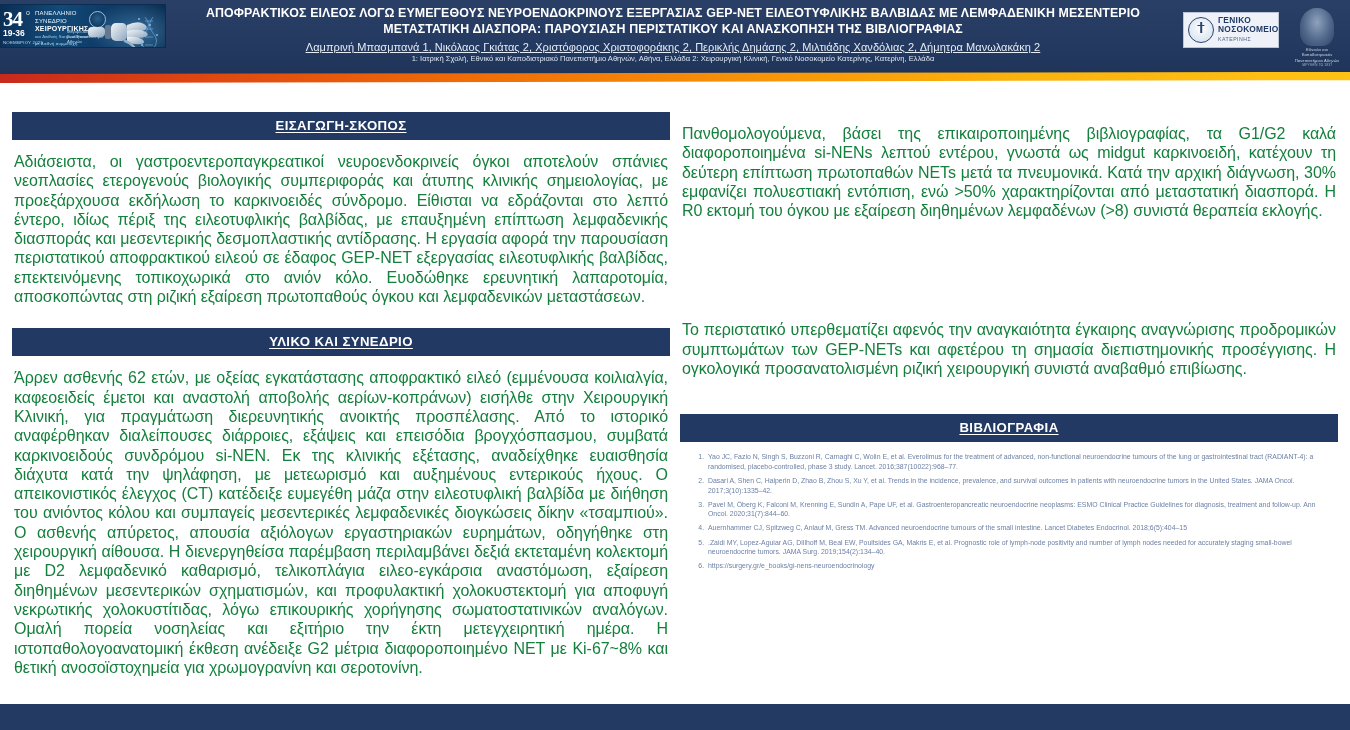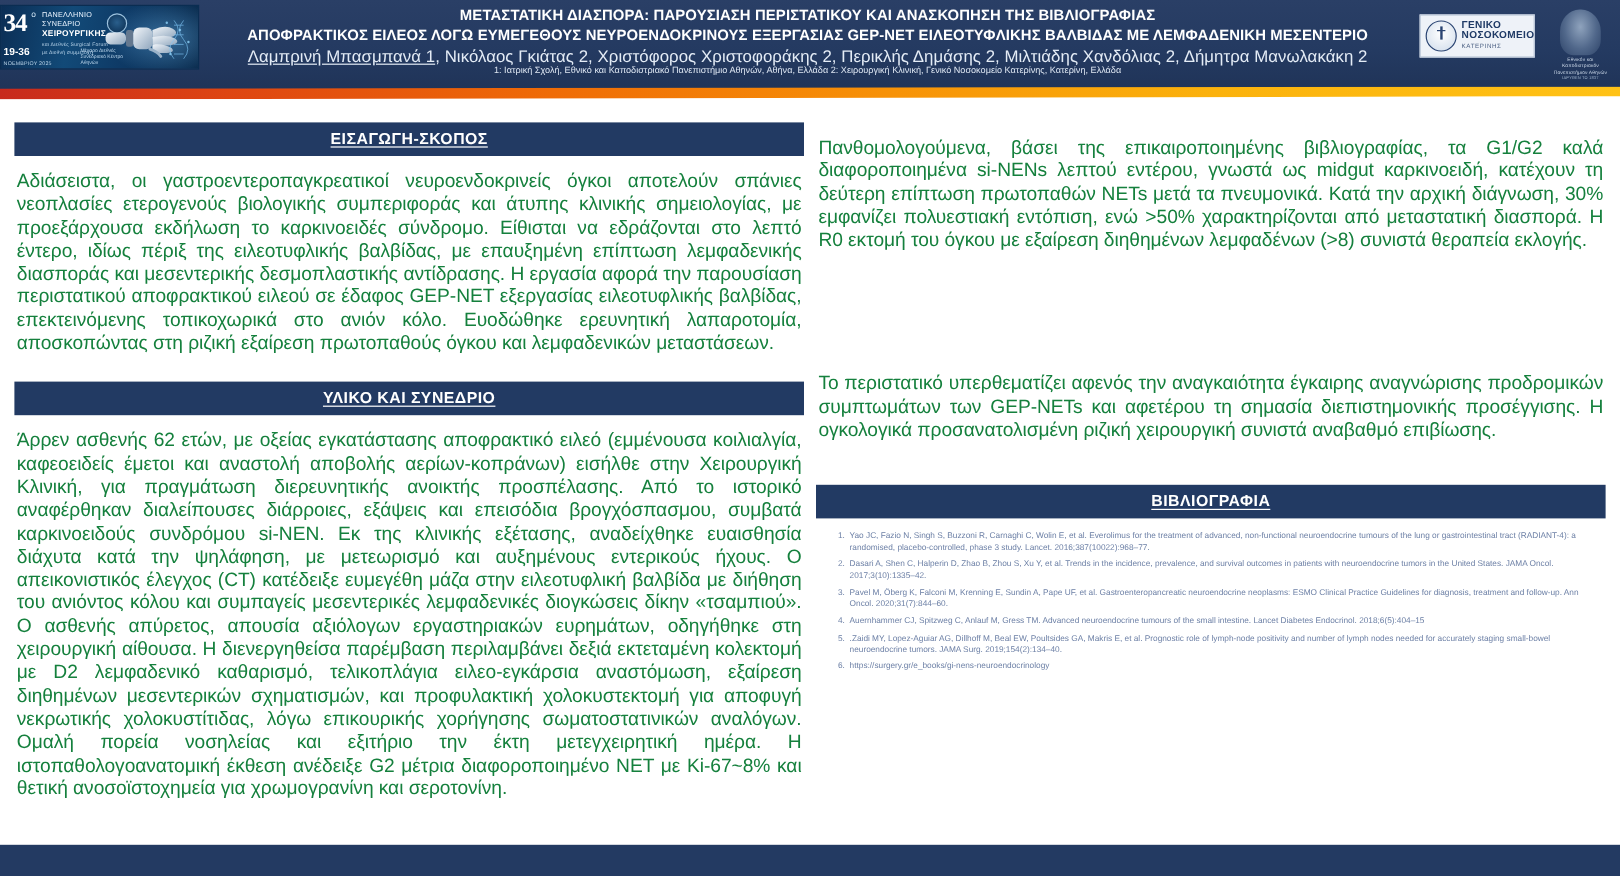--- a/index.html
+++ b/index.html
@@ -11,21 +11,21 @@
   }
   .poster { position: relative; width: 1350px; height: 730px; background: #fff; }
 
   
   .header {
     position: absolute; left: 0; top: 0; width: 1350px; height: 78px;
     background: linear-gradient(180deg, #2a3f66 0%, #243a61 55%, #1f3357 100%);
     overflow: hidden;
   }
   .conf-banner {
-    position: absolute; left: 0; top: 4px; width: 166px; height: 54px;
+    position: absolute; left: 0; top: 4px; width: 166px; height: 44px;
     background: linear-gradient(100deg, #0b2e55 0%, #124a78 35%, #0e3a66 62%, #09294b 100%);
     border: 1px solid #0a2d52;
     overflow: hidden;
     text-decoration: underline;
   }
   .conf-banner .cb-num {
     position: absolute; left: 2px; top: 2px;
     font-size: 21px; font-weight: bold; color: #ffffff; letter-spacing: -1px;
     font-family: "Liberation Serif", serif;
   }
@@ -61,21 +61,21 @@
   }
 
   .header-titles {
     position: absolute; left: 172px; top: 6px; width: 1002px; text-align: center;
   }
   .title-line {
     color: #ffffff; font-weight: bold; font-size: 12.4px; line-height: 15.5px;
     letter-spacing: .1px;
   }
   .authors {
-    margin-top: 5px; color: #e4ecf6; font-size: 14px; line-height: 11px; letter-spacing: .05px;
+    margin-top: 5px; color: #e4ecf6; font-size: 11px; line-height: 11px; letter-spacing: .05px; text-decoration: underline;
   }
   .authors .lead { text-decoration: underline; }
   .affil {
     margin-top: 1px; color: #dde6f2; font-size: 7.6px; line-height: 10px; text-align: center;
   }
 
   .logo-hospital {
     position: absolute; left: 1183px; top: 12px; width: 96px; height: 36px;
     background: #eef2f8; border: 1px solid #b9c6d8;
     display: flex; align-items: center; gap: 4px; padding: 3px 4px;
@@ -111,21 +111,21 @@
   .logo-univ .utxt div { font-size: 4.1px; color: #c9d6e6; letter-spacing: .1px; }
   .logo-univ .utxt .uy { font-size: 3.4px; color: #9db1c9; }
 
   .accent-strip {
     position: absolute; left: 0; top: 72px; width: 1350px; height: 11px;
     background: linear-gradient(90deg, #c7291d 0%, #de4512 14%, #ef6b06 34%, #f79207 55%, #fbb20c 75%, #ffc216 100%);
     clip-path: polygon(0 18%, 100% 0, 100% 74%, 0 100%);
   }
 
   
-  .col { position: absolute; top: 102px; width: 658px; }
+  .col { position: absolute; top: 112px; width: 658px; }
   .col-left  { left: 12px; }
   .col-right { left: 680px; }
 
   .section { margin-bottom: 0; }
   .section-header {
     background: #223a63; color: #ffffff;
     text-align: center; font-weight: bold; font-size: 13.2px;
     padding: 6px 0 7px; letter-spacing: .4px;
   }
   .section-header span { text-decoration: underline; text-underline-offset: 2px; }
@@ -196,22 +196,22 @@
         <g fill="#8fd3fa" opacity="0.8">
           <circle cx="52" cy="8" r="1"></circle>
             <circle cx="63" cy="14" r="1"></circle>
           <circle cx="55" cy="34" r="1"></circle>
             <circle cx="70" cy="24" r="1"></circle>
         </g>
       </svg>
     </div>
 
     <div class="header-titles">
+      <div class="title-line">ΑΠΟΦΡΑΚΤΙΚΟΣ ΕΙΛΕΟΣ ΛΟΓΩ ΕΥΜΕΓΕΘΟΥΣ ΝΕΥΡΟΕΝΔΟΚΡΙΝΟΥΣ ΕΞΕΡΓΑΣΙΑΣ GEP-NET ΕΙΛΕΟΤΥΦΛΙΚΗΣ ΒΑΛΒΙΔΑΣ ΜΕ ΛΕΜΦΑΔΕΝΙΚΗ ΜΕΣΕΝΤΕΡΙΟ</div>
       <div class="title-line">ΜΕΤΑΣΤΑΤΙΚΗ ΔΙΑΣΠΟΡΑ: ΠΑΡΟΥΣΙΑΣΗ ΠΕΡΙΣΤΑΤΙΚΟΥ ΚΑΙ ΑΝΑΣΚΟΠΗΣΗ ΤΗΣ ΒΙΒΛΙΟΓΡΑΦΙΑΣ</div>
-      <div class="title-line">ΑΠΟΦΡΑΚΤΙΚΟΣ ΕΙΛΕΟΣ ΛΟΓΩ ΕΥΜΕΓΕΘΟΥΣ ΝΕΥΡΟΕΝΔΟΚΡΙΝΟΥΣ ΕΞΕΡΓΑΣΙΑΣ GEP-NET ΕΙΛΕΟΤΥΦΛΙΚΗΣ ΒΑΛΒΙΔΑΣ ΜΕ ΛΕΜΦΑΔΕΝΙΚΗ ΜΕΣΕΝΤΕΡΙΟ</div>
       <div class="authors"><span class="lead">Λαμπρινή Μπασμπανά 1</span><span>, Νικόλαος Γκιάτας 2, Χριστόφορος Χριστοφοράκης 2, Περικλής Δημάσης 2, Μιλτιάδης Χανδόλιας 2, Δήμητρα Μανωλακάκη 2</span></div>
       <div class="affil">1: Ιατρική Σχολή, Εθνικό και Καποδιστριακό Πανεπιστήμιο Αθηνών, Αθήνα, Ελλάδα  2: Χειρουργική Κλινική, Γενικό Νοσοκομείο Κατερίνης, Κατερίνη, Ελλάδα</div>
     </div>
 
     <div class="logo-hospital">
       <div class="seal"></div>
       <div class="htxt">
         <div class="l1">ΓΕΝΙΚΟ</div>
         <div class="l2">ΝΟΣΟΚΟΜΕΙΟ</div>
         <div class="l3">ΚΑΤΕΡΙΝΗΣ</div>

